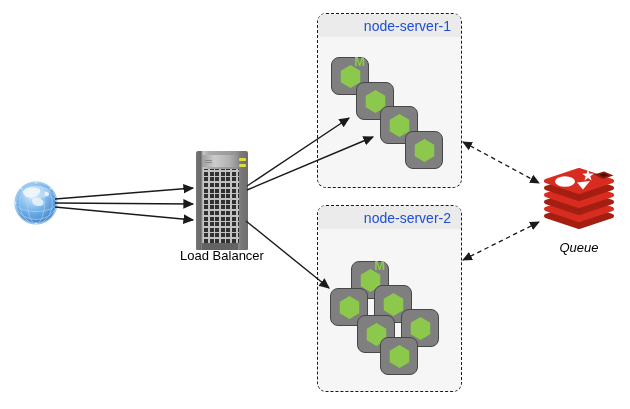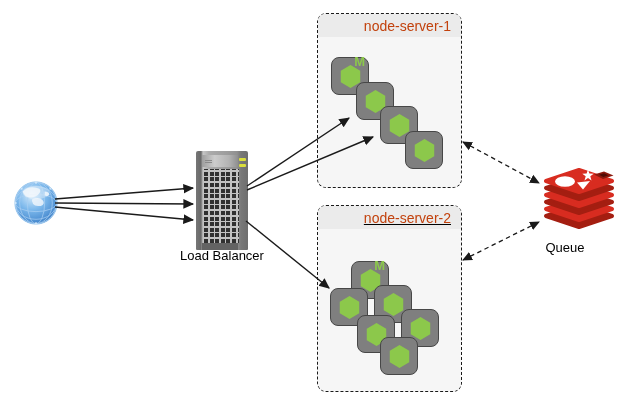--- a/index.html
+++ b/index.html
@@ -12,21 +12,21 @@
   .edge-solid  { stroke:#1a1a1a; stroke-width:1.4; fill:none; }
   .edge-dashed { stroke:#1a1a1a; stroke-width:1.3; fill:none; stroke-dasharray:4.5 3.5; }
   
   .group-box {
     position:absolute; box-sizing:border-box;
     border:1.4px dashed #1a1a1a; border-radius:9px; background:#f6f6f6;
   }
   .group-header {
     height:23px; background:#ebebeb; border-radius:7px 7px 0 0;
     display:flex; align-items:center; justify-content:flex-end;
-    padding-right:10px; font-size:14px; color:#c2410c;
+    padding-right:10px; font-size:14px; color:#1d4ed8;
   }
   
   .node-icon {
     position:absolute; width:38px; height:38px; box-sizing:border-box;
     background:#7f7f7f; border:1.6px solid #474747; border-radius:8px;
     display:flex; align-items:center; justify-content:center; z-index:2;
   }
   .hex { width:21px; height:23px; display:block; }
   .m-label {
     position:absolute; top:-3px; right:3px; color:#8cc84b;
@@ -143,21 +143,21 @@
     <svg class="hex" viewBox="0 0 20 22">
         <polygon points="10,0 19.3,5.5 19.3,16.5 10,22 0.7,16.5 0.7,5.5" fill="#8cc84b"></polygon>
       </svg>
   </div>
   <div class="node-icon" style="left:405px; top:131px;">
     <svg class="hex" viewBox="0 0 20 22">
         <polygon points="10,0 19.3,5.5 19.3,16.5 10,22 0.7,16.5 0.7,5.5" fill="#8cc84b"></polygon>
       </svg>
   </div>
 
-  <div class="group-box" style="left:317px; top:205px; width:145px; height:187px;text-decoration:underline;">
+  <div class="group-box" style="left:317px; top:205px; width:145px; height:187px;">
     <div class="group-header">
       <span>node-server-2</span>
     </div>
   </div>
   <div class="node-icon" style="left:351px; top:261px;">
     <span class="m-label">M</span>
     <svg class="hex" viewBox="0 0 20 22">
         <polygon points="10,0 19.3,5.5 19.3,16.5 10,22 0.7,16.5 0.7,5.5" fill="#8cc84b"></polygon>
       </svg>
   </div>
@@ -202,15 +202,15 @@
     <g transform="translate(0,2)">
       <path d="M41,7 L74,18 L41,29 L8,18 Z" fill="#a41e11" stroke="#a41e11" stroke-width="4" stroke-linejoin="round"></path>
       <path d="M41,0 L74,11 L41,22 L8,11 Z" fill="#d82c20" stroke="#d82c20" stroke-width="4" stroke-linejoin="round"></path>
       <ellipse cx="27" cy="11.5" rx="10" ry="5.2" fill="#ffffff"></ellipse>
       <polygon fill="#ffffff" points="50,-0.5 51.4,3.6 55.7,3.7 52.3,6.2 53.5,10.4 50,7.9 46.5,10.4 47.7,6.2 44.3,3.7 48.6,3.6"></polygon>
       <polygon fill="#ffffff" points="39,12.5 52,11 45,19.5"></polygon>
       <polygon fill="#8c1a0e" points="56,4.5 66,1.5 75.5,5.5 65,9"></polygon>
       <polygon fill="#4f0c06" points="61,4.7 66,3.2 70.5,5.2 65.4,6.9"></polygon>
     </g>
   </svg>
-  <div class="diagram-label" style="left:533px; top:240px; width:64px;">Queue</div>
+  <div class="diagram-label" style="left:547px; top:240px; width:64px;font-style:italic;">Queue</div>
 
 </div>
 
 </body></html>

